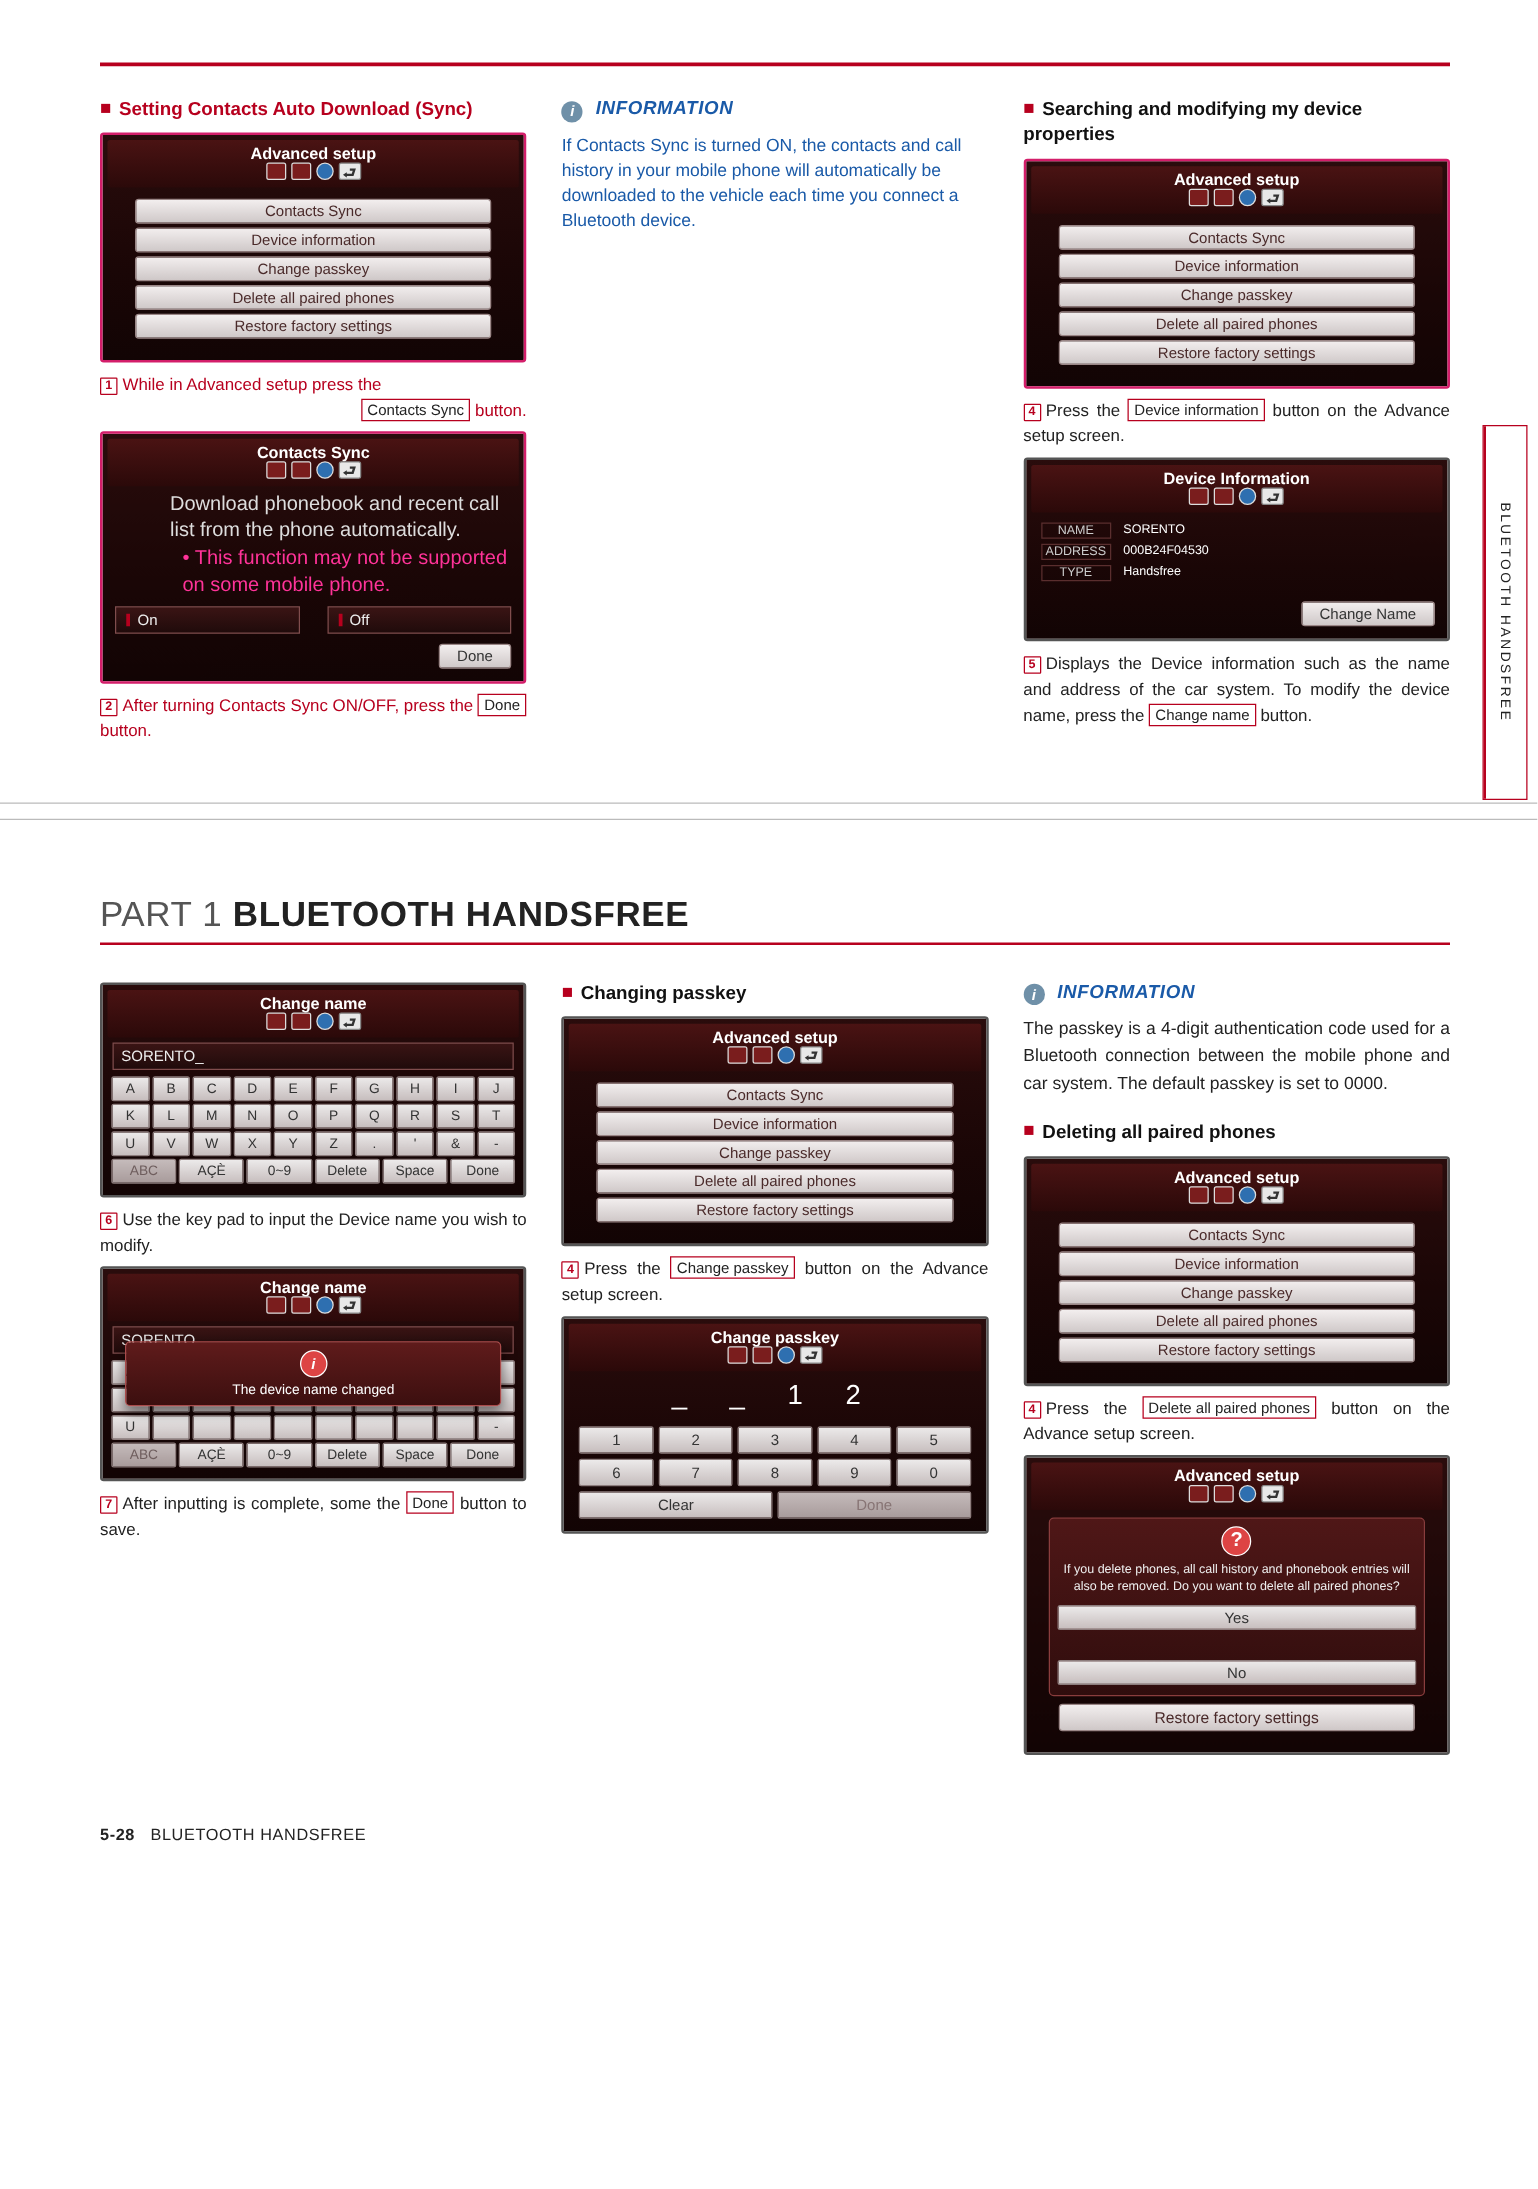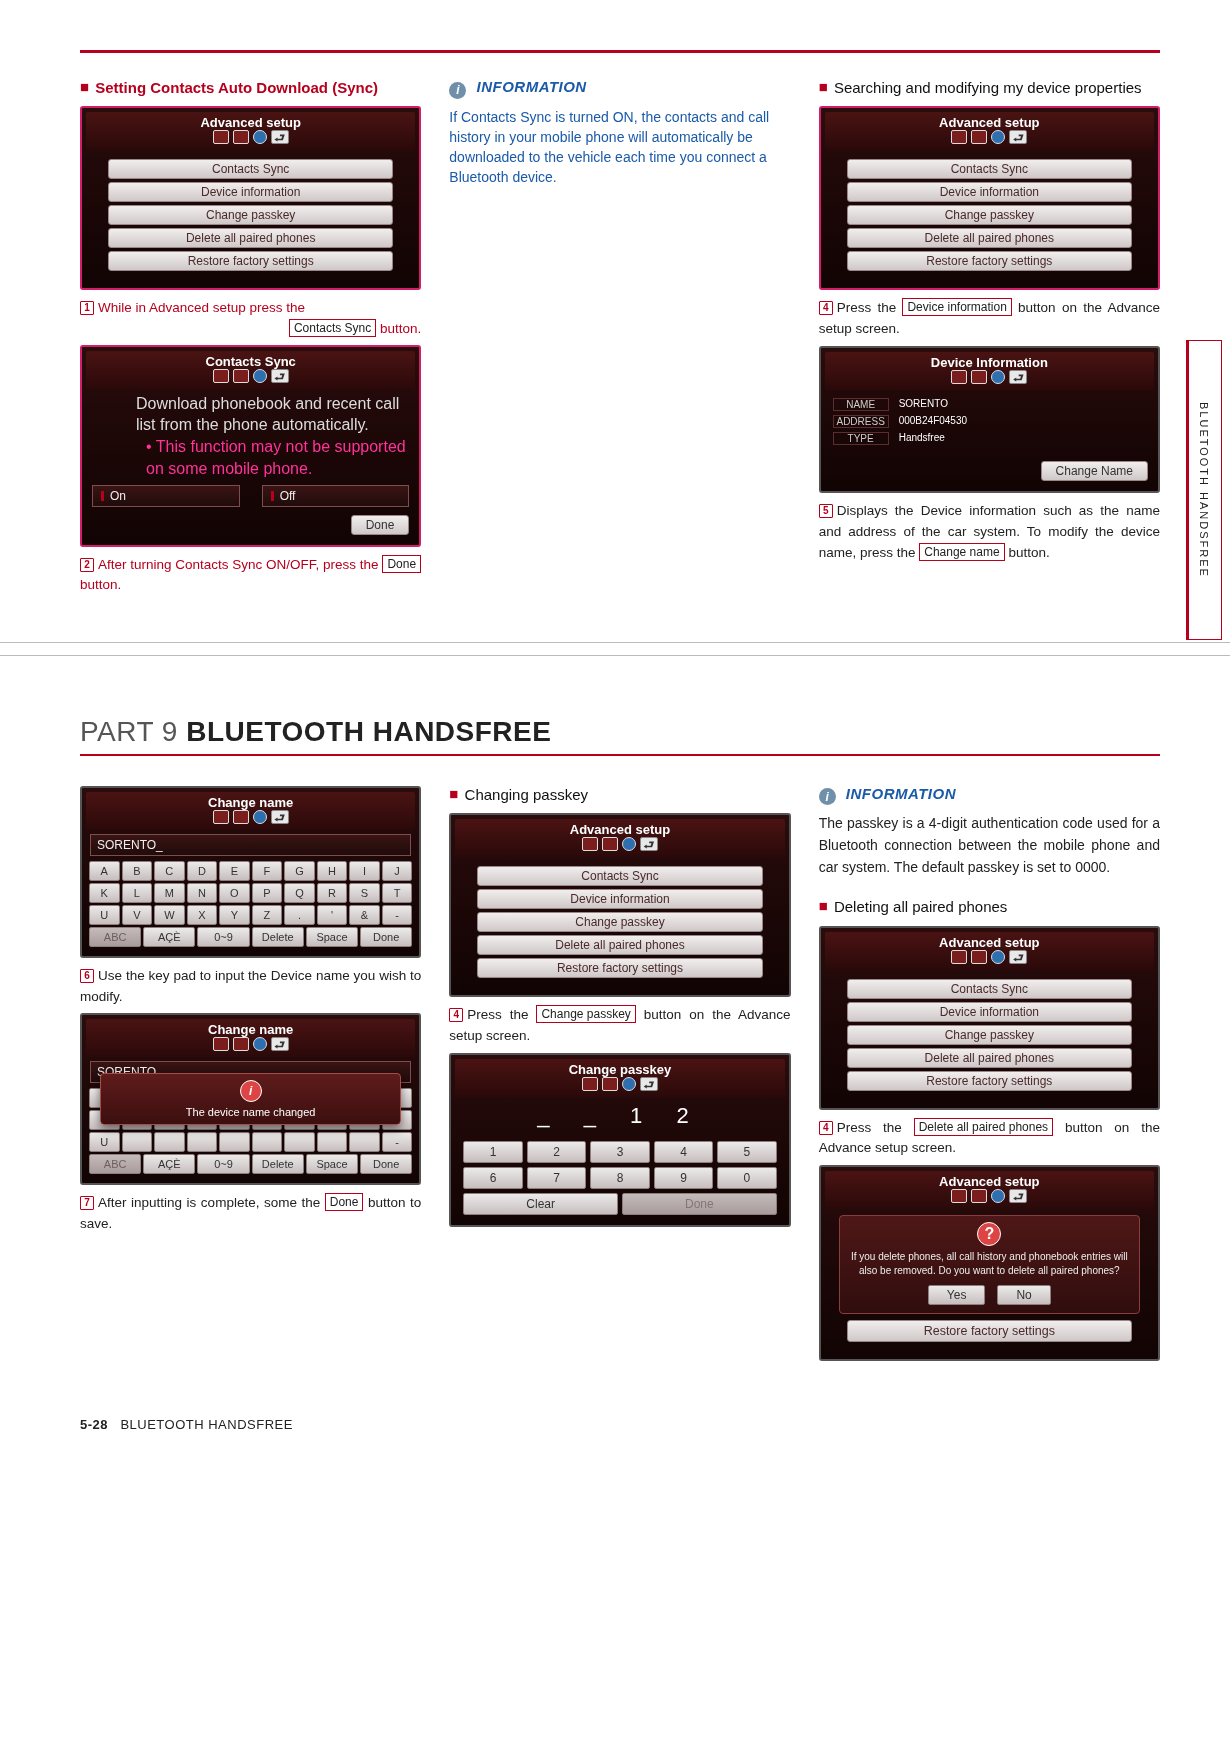--- a/index.html
+++ b/index.html
@@ -28,21 +28,21 @@
     margin: 10px 0 4px 0;
   }
   .part-title strong { font-weight: 700; color: #222; }
   .part-rule { border-top: 2px solid #b7001e; margin: 6px 0 26px 0; }
   .cols { display: flex; gap: 28px; }
   .col { flex: 1 1 0; min-width: 0; }
 
   .sq { color: #b7001e; font-size: 15px; margin-right: 2px; vertical-align: 1px; }
   .h-blue { color: #1a5aa8; font-weight: 700; font-style: italic; letter-spacing: .5px; }
   .h-red  { color: #b7001e; font-weight: 700; }
-  .h-blk  { color: #111; font-weight: 400; }
+  .h-blk  { color: #111; font-weight: 700; }
   .sec-head { margin: 2px 0 8px 0; font-size: 15px; line-height: 1.35; }
   .body-blue p { color: #1a5aa8; margin: 0 0 2px 0; line-height: 1.45; }
   .body p { margin: 0 0 3px 0; line-height: 1.55; text-align: justify; }
 
   .stepnum {
     display: inline-block; width: 14px; height: 14px;
     border: 1px solid #b7001e; color: #b7001e;
     font-size: 10px; line-height: 12px; text-align: center;
     border-radius: 1px; margin-right: 4px; vertical-align: 1px;
     font-weight: 600;
@@ -173,21 +173,21 @@
     border:1px solid #8a3d3d; border-radius:4px;
     color:#eee; text-align:center; padding:6px 6px 8px 6px;
   }
   .confirm-box .qico{
     width:24px;height:24px;border-radius:50%;
     background:#d44;color:#fff;font-weight:700;font-size:16px;
     display:inline-flex;align-items:center;justify-content:center;
     border:1px solid #fff; margin-bottom:4px;
   }
   .confirm-box .ctxt{ font-size:10px; line-height:1.35; padding:0 4px;}
-  .confirm-box .crow{ display:flex; justify-content:center; gap:12px; margin-top:8px;}
+  .confirm-box .crow{ display:flex; justify-content:center; gap:24px; margin-top:8px;flex-direction:column;}
   .confirm-box .cbtn{
     background:linear-gradient(#eceaea,#c7bebe);
     border:1px solid #8d7d7d; color:#333;
     padding:2px 18px; font-size:12px; border-radius:2px;
   }
 
   .info-icon{
     display:inline-flex; width:17px; height:17px; border-radius:50%;
     background:#6f90a8; color:#fff; font-style:italic; font-weight:700;
     align-items:center; justify-content:center; font-size:12px;
@@ -366,21 +366,21 @@
       </div>
     </div>
   </div>
 
 </div>
 
 <div class="divider"></div>
 
 <div class="sheet">
   <div class="part-title">
-    <span>PART 9</span>
+    <span>PART 1</span>
     <strong>BLUETOOTH HANDSFREE</strong>
   </div>
   <div class="part-rule"></div>
 
   <div class="cols">
 
     <div class="col">
 
       <div class="screen noborder keypad">
         <div class="screen-title">

